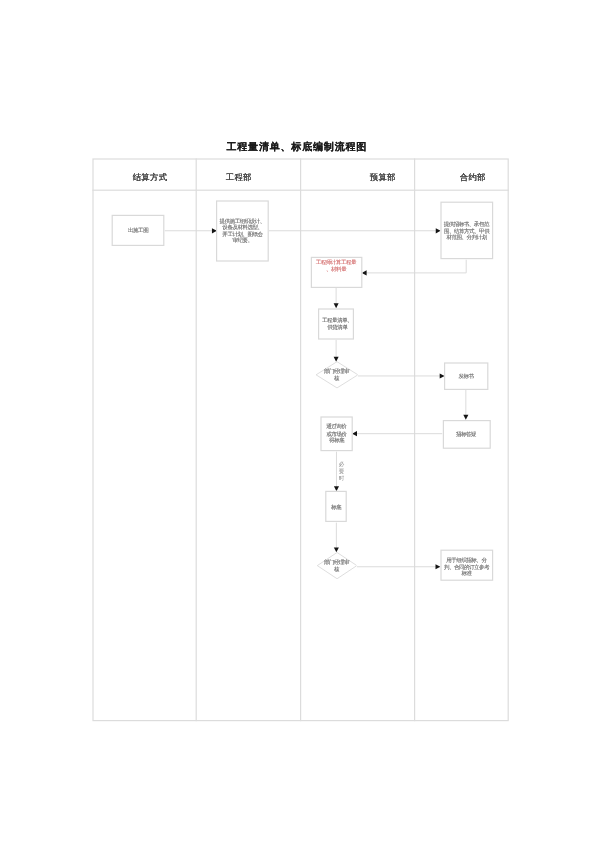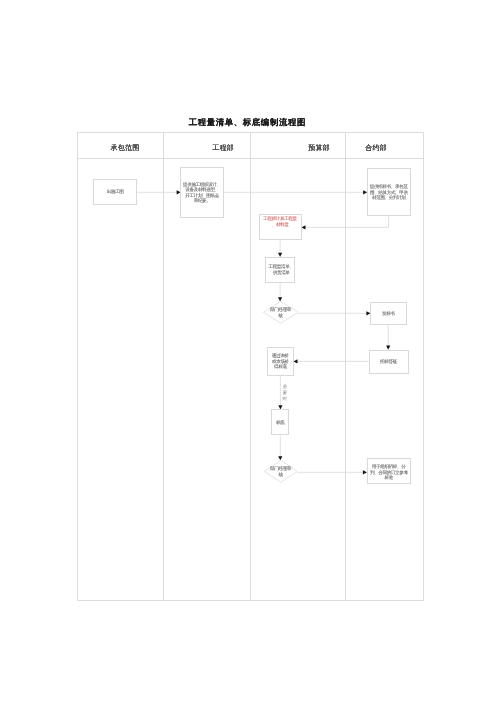--- a/index.html
+++ b/index.html
@@ -46,24 +46,24 @@
 <div id="page">
 
   <div class="title">工程量清单、标底编制流程图</div>
 
   <div class="grid"></div>
   <div class="vline" style="left:163.3px"></div>
   <div class="vline" style="left:250px"></div>
   <div class="vline" style="left:345px"></div>
   <div class="hline"></div>
 
-  <div class="colhead" style="left:90px;width:70px">承包范围</div>
-  <div class="colhead" style="left:192px;width:62px">工程部</div>
+  <div class="colhead" style="left:90px;width:70px">结算方式</div>
+  <div class="colhead" style="left:168px;width:62px">工程部</div>
   <div class="colhead" style="left:288px;width:62px">预算部</div>
-  <div class="colhead" style="left:345px;width:62px">合约部</div>
+  <div class="colhead" style="left:363px;width:62px">合约部</div>
 
   <svg class="lines" viewBox="0 0 500 707">
     <g stroke="#d9d9d9" stroke-width="0.8" fill="none">
       <path d="M137.2 144.3 H177.5"></path>
       <path d="M223.8 144.3 H364"></path>
       <path d="M388.5 168.4 V179.4 H305"></path>
       <path d="M280.1 192 V205.8"></path>
       <path d="M280.1 235.1 V250.3"></path>
       <path d="M298.3 265.3 H367"></path>
       <path d="M388.2 276.6 V298.6"></path>

